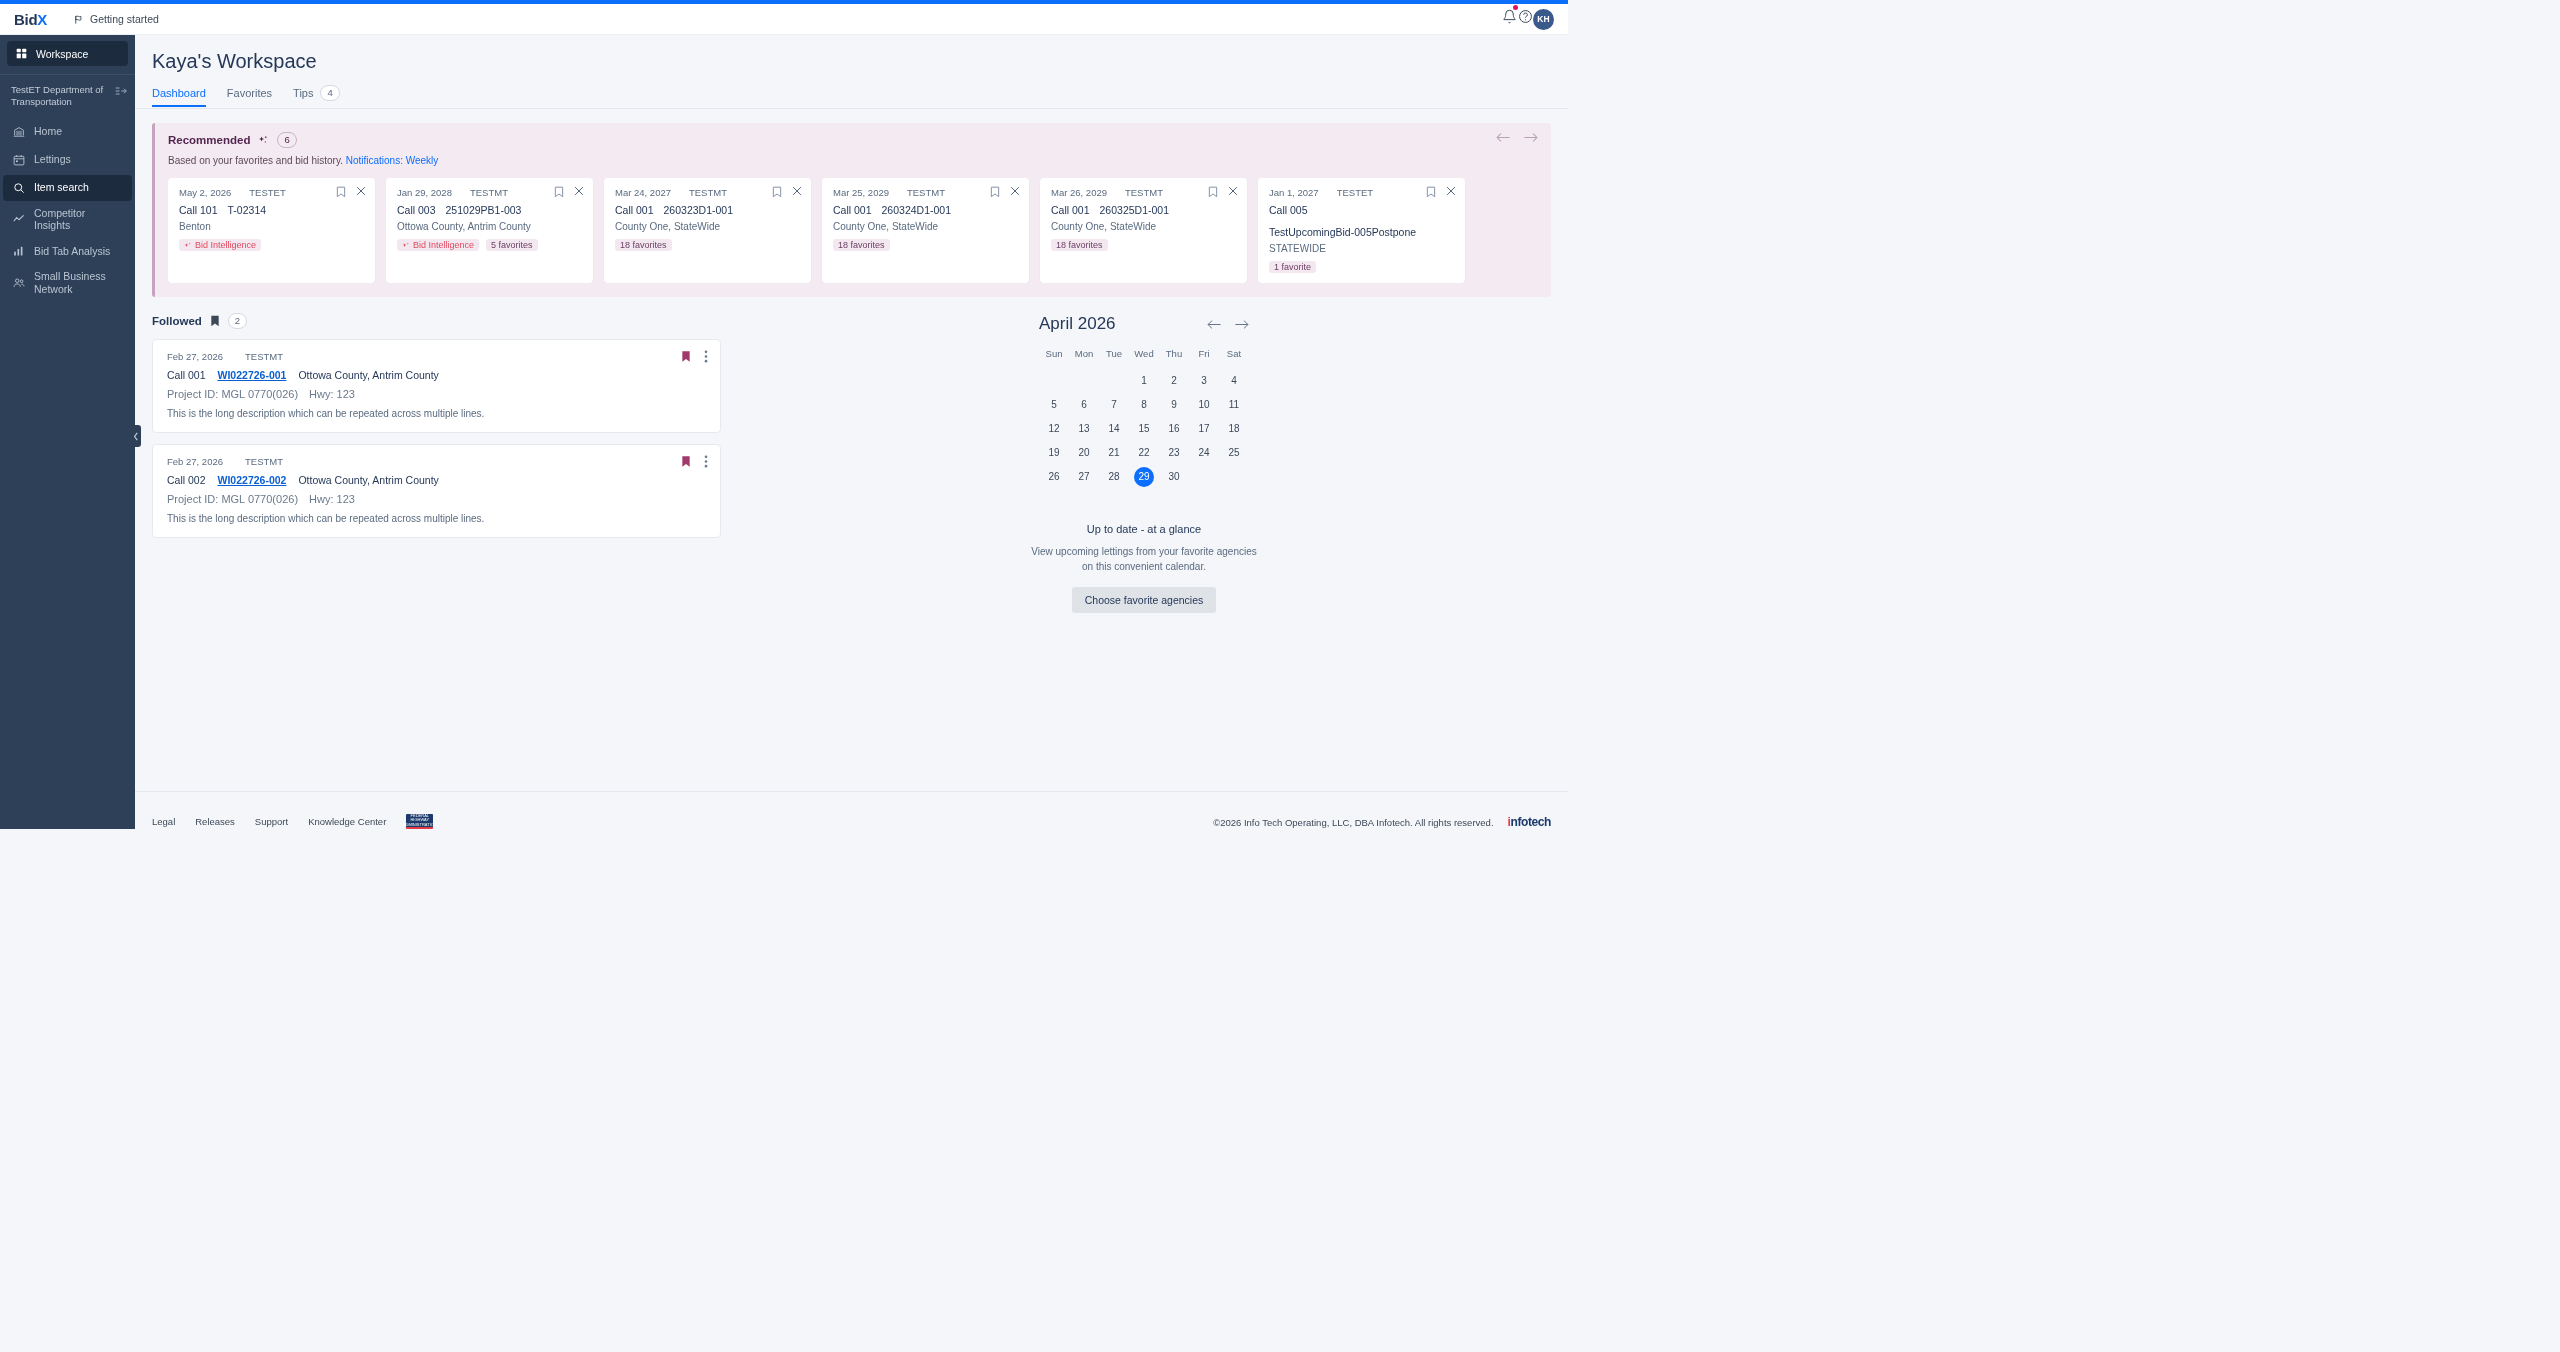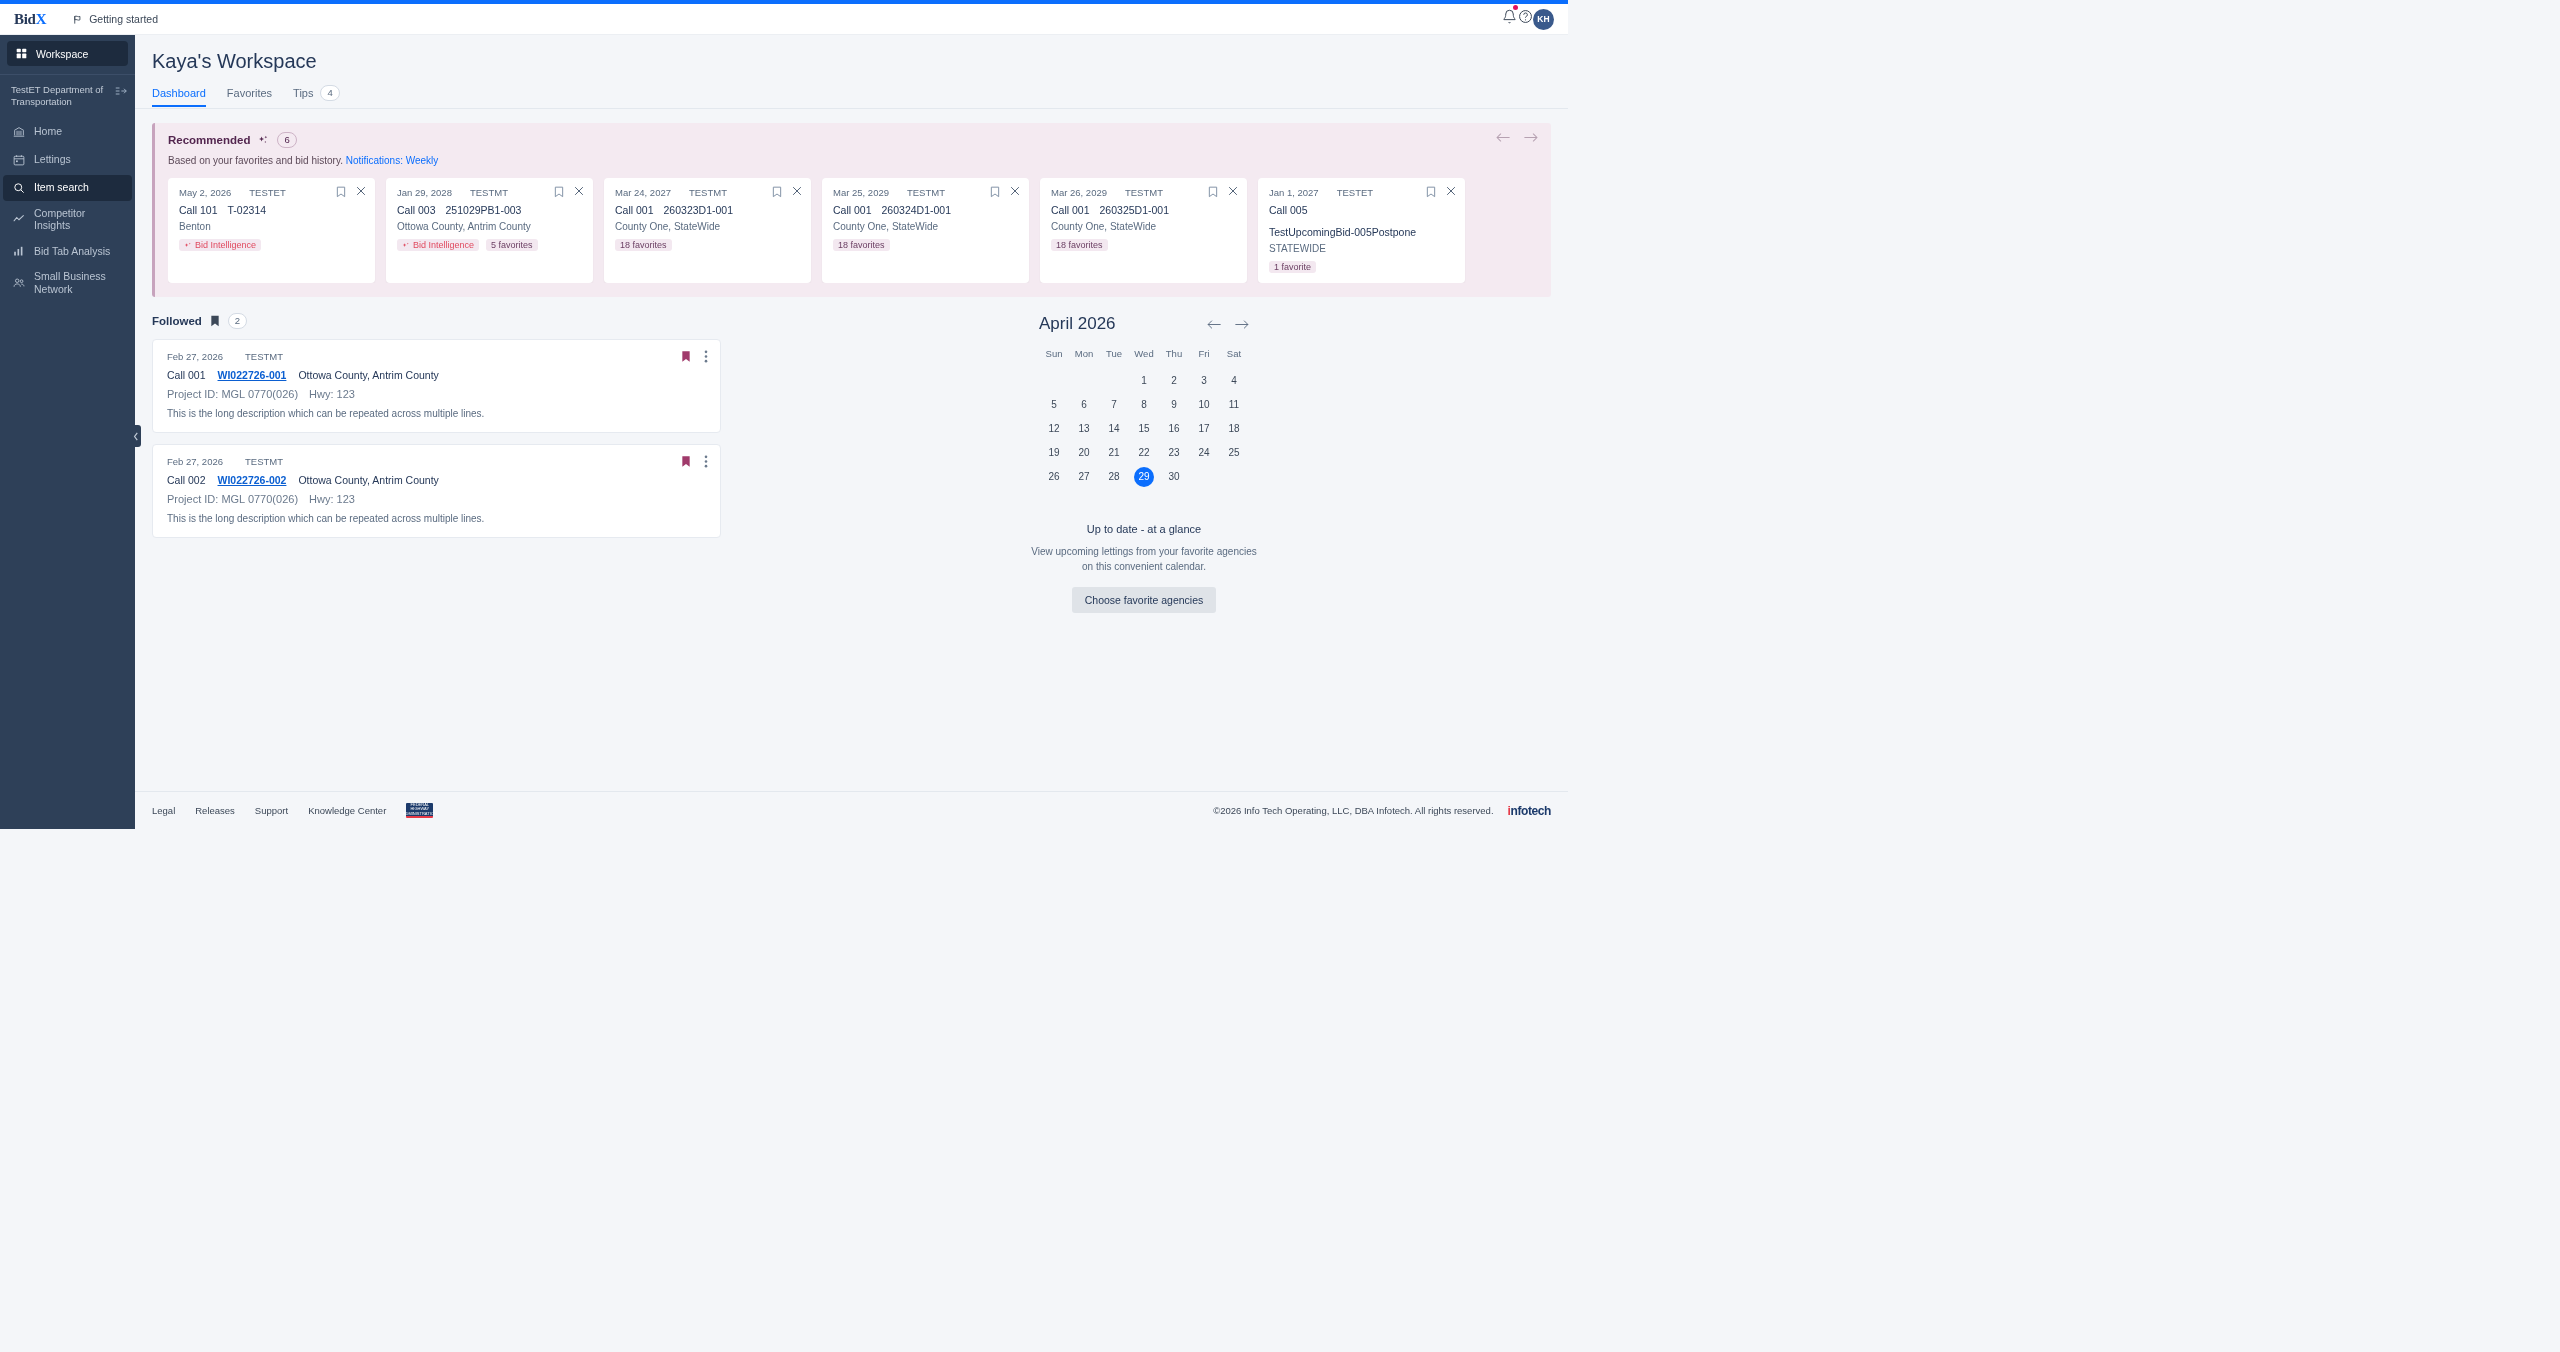--- a/index.html
+++ b/index.html
@@ -12,21 +12,21 @@
   body { position: relative; }
 
   
   .accent-bar { height: 4px; background: #0b6efd; width: 100%; }
 
   
   .topbar {
     height: 31px; background: #ffffff; display: flex; align-items: center;
     padding: 0 14px; position: relative; border-bottom: 1px solid #eceff3;
   }
-  .logo { font-size: 15px; font-weight: 700; color: #253858; letter-spacing: -0.3px; font-family: Liberation Serif, serif; }
+  .logo { font-size: 15px; font-weight: 700; color: #253858; letter-spacing: -0.3px; }
   .logo .x { color: #0b6efd; }
   .getting-started {
     display: flex; align-items: center; gap: 6px; margin-left: 26px;
     font-size: 10.5px; color: #3c4858; cursor: pointer;
   }
   .topbar-right {
     margin-left: auto; display: flex; align-items: flex-start; 
   }
   .bell-wrap { position: relative; width: 16px; height: 16px; }
   .bell-dot {
@@ -207,21 +207,21 @@
   .cal-btn {
     margin-top: 13px; background: #dfe3e8; border: none; border-radius: 3px;
     padding: 7px 13px; font-size: 10.5px; color: #253858; cursor: pointer;
     font-family: "Liberation Sans", sans-serif;
   }
 
   
   .footer {
     position: absolute; left: 135px; right: 0; bottom: 0; height: 38px;
     border-top: 1px solid #e3e8ee; background: #f4f6f9;
-    display: flex; align-items: center; padding: 0 17px;
+    display: flex; align-items: flex-end; padding: 0 17px;
   }
   .footer-links { display: flex; align-items: center; gap: 20px; }
   .footer-links a { font-size: 9.5px; color: #3c4858; text-decoration: none; }
   .fed-badge {
     width: 27px; height: 15px; background: #1b3a6b; border-radius: 1px;
     display: flex; align-items: center; justify-content: center;
     font-size: 4px; color: #fff; text-align: center; line-height: 1.1;
     border-bottom: 2px solid #e63946;
   }
   .footer-right { margin-left: auto; display: flex; align-items: center; gap: 14px; }

